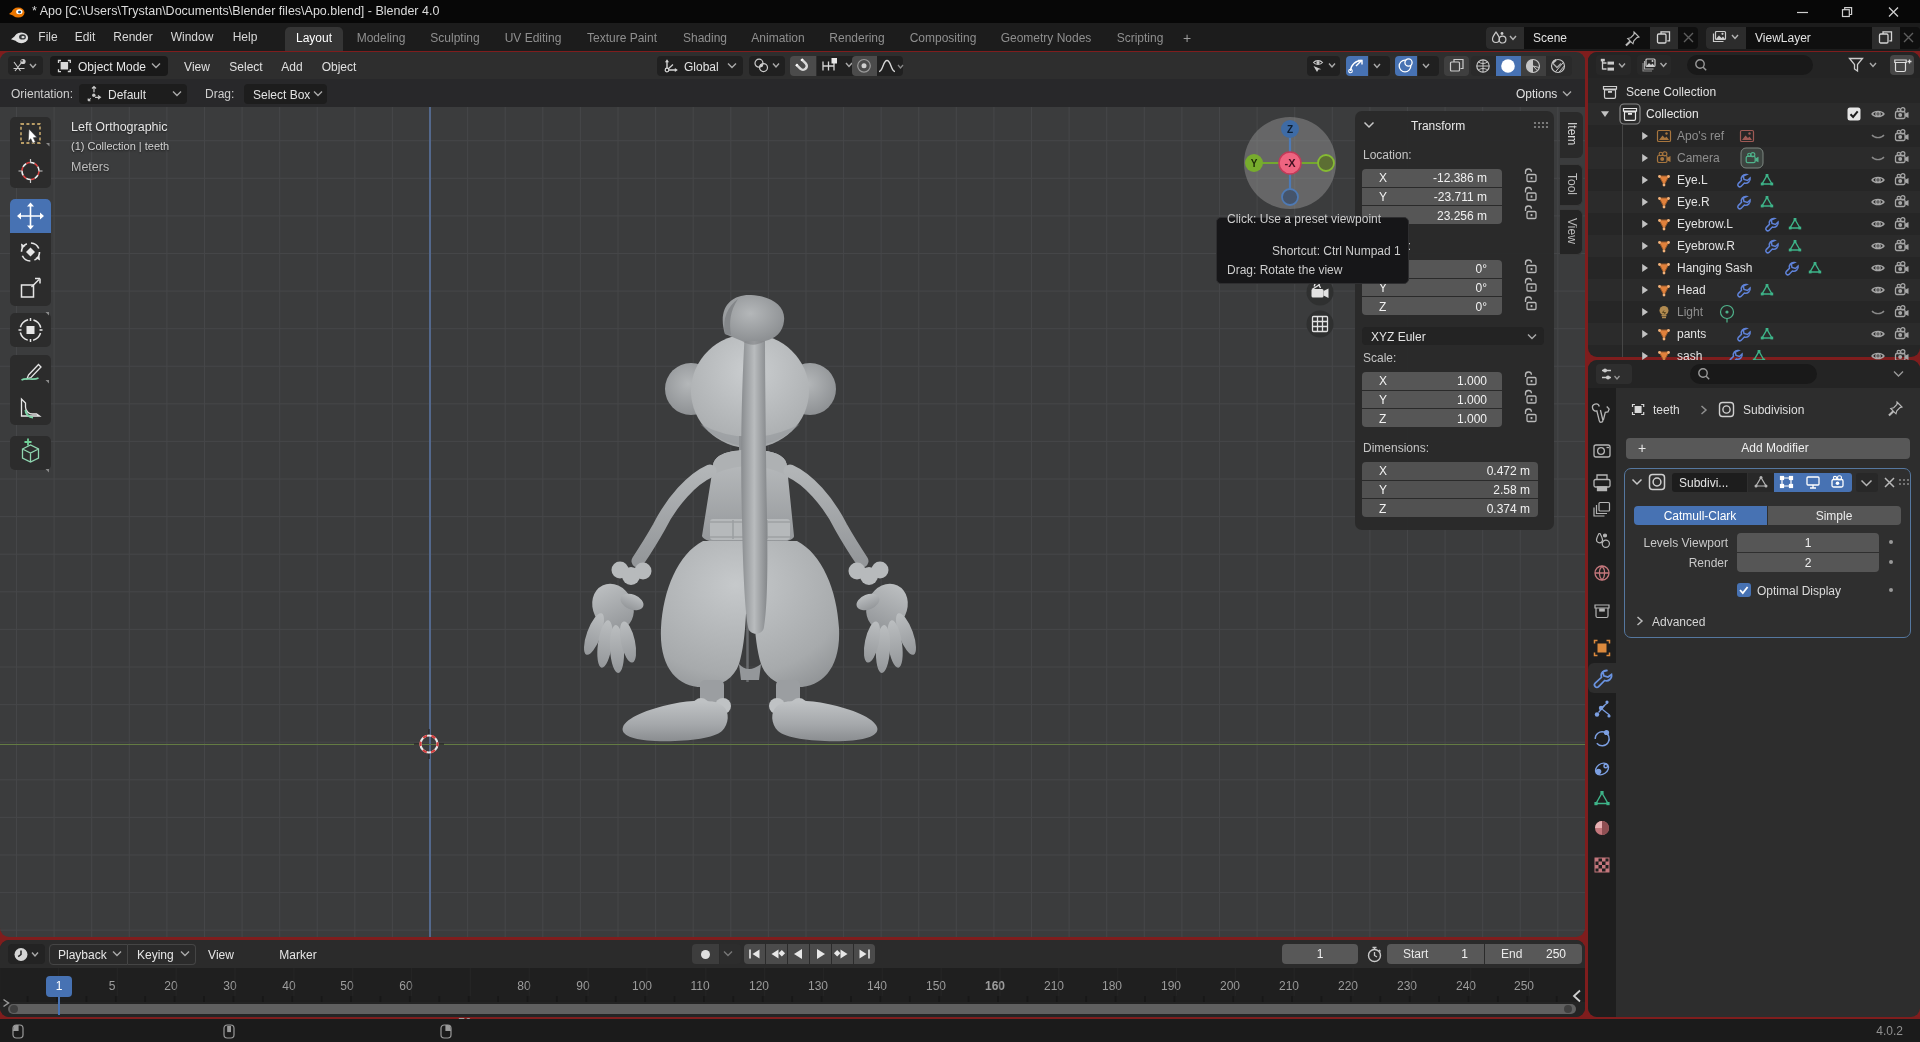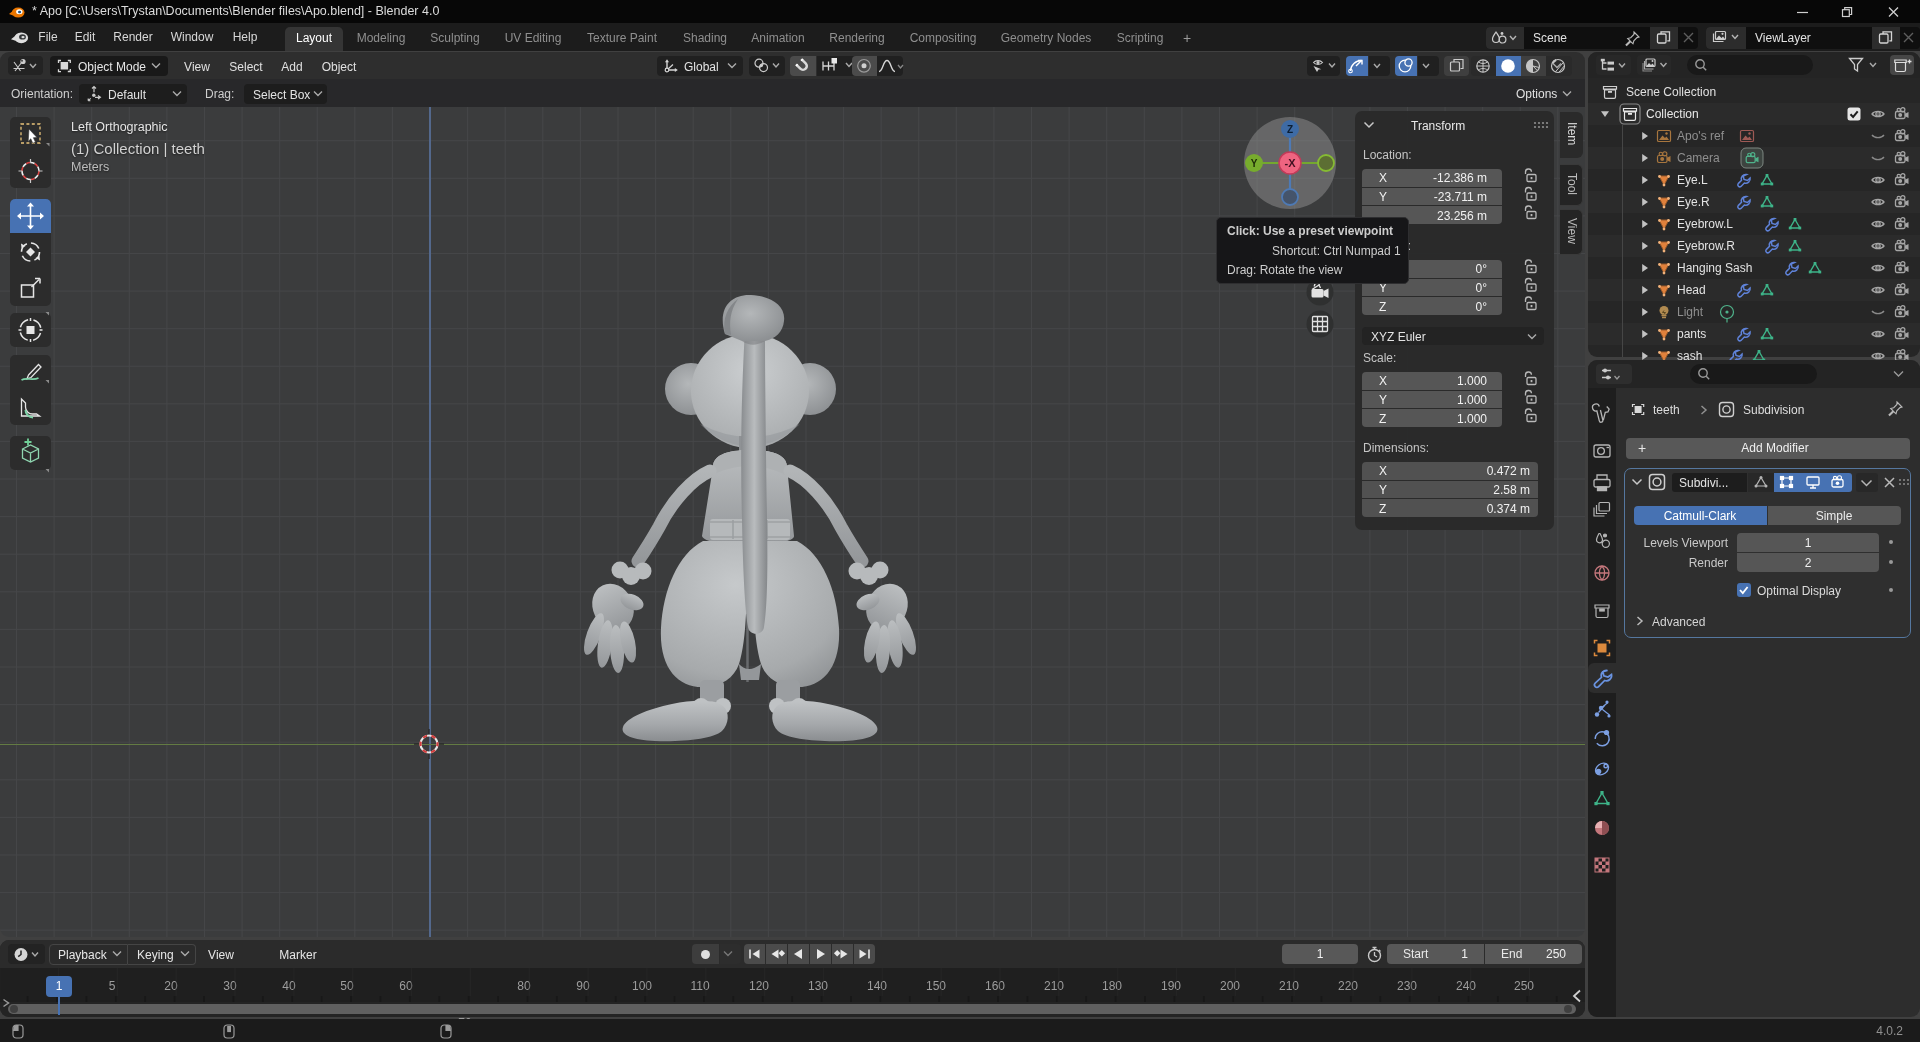--- a/index.html
+++ b/index.html
@@ -1,16 +1,16 @@
 <!DOCTYPE html>
 <html><head>
 <meta charset="utf-8">
 <style>
   html,body{margin:0;padding:0;background:#101010;}
-  #root{position:relative;width:1920px;height:1042px;overflow:hidden;background:#404040;
+  #root{position:relative;width:1920px;height:1042px;overflow:hidden;background:#7f1d1d;
     font-family:"Liberation Sans",sans-serif;font-size:12px;color:#d0d0d0;
     -webkit-font-smoothing:antialiased;}
   .abs{position:absolute;}
   .pill{position:absolute;background:#1d1d1d;border-radius:4px;}
   .txt{position:absolute;white-space:nowrap;}
   .ctr{transform:translateX(-50%);}
   svg{display:block;overflow:visible;}
 </style>
 </head>
 <body>
@@ -301,21 +301,21 @@
   </g>
 
   <g transform="translate(20.5,336)">
     <path d="M-8 -4 L0 -8 L8 -4 L8 5 L0 9 L-8 5 Z M-8 -4 L0 0 L8 -4 M0 0 V9" fill="none" stroke="#8fd6b0" stroke-width="1.3"></path>
     <path d="M-6 -11 h7 M-2.5 -14.5 v7" stroke="#6fcf97" stroke-width="1.8"></path>
     <path d="M15 16 l3.5 3.5 v-3.5 Z" fill="#8a8a8a"></path>
   </g>
 </svg>
 
 <div class="txt" style="left:71px;top:120px;color:#e6e6e6;font-size:12.5px;text-shadow:0 1px 2px rgba(0,0,0,.55);">Left Orthographic</div>
-<div class="txt" style="left:71px;top:140px;color:#d2d2d2;font-size:15px;text-shadow:0 1px 2px rgba(0,0,0,.55);">(1) Collection | teeth</div>
+<div class="txt" style="left:71px;top:140px;color:#d2d2d2;font-size:11px;text-shadow:0 1px 2px rgba(0,0,0,.55);">(1) Collection | teeth</div>
 <div class="txt" style="left:71px;top:160px;color:#bdbdbd;font-size:12.5px;text-shadow:0 1px 2px rgba(0,0,0,.55);">Meters</div>
 
 <svg class="abs" style="left:540px;top:250px" width="420" height="500" viewBox="540 250 420 500">
   <defs>
     <linearGradient id="gBody" x1="0" y1="0" x2="0" y2="1">
       <stop offset="0" stop-color="#bbbec0"></stop>
           <stop offset="1" stop-color="#94979a"></stop>
     </linearGradient>
     <radialGradient id="gHead" cx="0.5" cy="0.32" r="0.85">
       <stop offset="0" stop-color="#cbced0"></stop>
@@ -525,21 +525,21 @@
 </svg>
 
 <div class="abs" style="left:1560px;top:112px;width:23px;height:46px;background:#2a2a2a;border-radius:0 6px 6px 0;"></div>
 <div class="abs" style="left:1560px;top:164px;width:23px;height:42px;background:#242424;border:1px solid #3a3a3a;border-left:none;border-radius:0 6px 6px 0;box-sizing:border-box;"></div>
 <div class="abs" style="left:1560px;top:209px;width:23px;height:46px;background:#242424;border:1px solid #3a3a3a;border-left:none;border-radius:0 6px 6px 0;box-sizing:border-box;"></div>
 <div class="txt" style="left:1565px;top:122px;color:#dcdcdc;writing-mode:vertical-rl;">Item</div>
 <div class="txt" style="left:1565px;top:173px;color:#bdbdbd;writing-mode:vertical-rl;">Tool</div>
 <div class="txt" style="left:1565px;top:218px;color:#bdbdbd;writing-mode:vertical-rl;">View</div>
 
 <div class="abs" style="left:1216px;top:217px;width:193px;height:67px;background:#161618;border:1px solid #2e2e30;border-radius:5px;box-sizing:border-box;"></div>
-<div class="txt" style="left:1227px;top:224px;color:#cdcdcd;font-weight:bold;">Click: Use a preset viewpoint</div>
+<div class="txt" style="left:1227px;top:212px;color:#cdcdcd;">Click: Use a preset viewpoint</div>
 <div class="txt" style="left:1227px;top:244px;color:#cdcdcd;margin-left:45px;">Shortcut: Ctrl Numpad 1</div>
 <div class="txt" style="left:1227px;top:263px;color:#cdcdcd;">Drag: Rotate the view</div>
 
 <div class="abs" style="left:1588px;top:52px;width:332px;height:305px;background:#262626;border-radius:9px;overflow:hidden;">
   <div class="abs" style="left:0;top:0;width:332px;height:26px;background:#242424;"></div>
   <div class="abs" style="left:0;top:51px;width:332px;height:22px;background:#2b2b2b;"></div>
   <div class="abs" style="left:0;top:95px;width:332px;height:22px;background:#2b2b2b;"></div>
   <div class="abs" style="left:0;top:139px;width:332px;height:22px;background:#2b2b2b;"></div>
   <div class="abs" style="left:0;top:183px;width:332px;height:22px;background:#2b2b2b;"></div>
   <div class="abs" style="left:0;top:227px;width:332px;height:22px;background:#2b2b2b;"></div>
@@ -1051,21 +1051,21 @@
 <div class="txt ctr" style="left:406px;top:979px;color:#9d9d9d;">60</div>
 <div class="txt ctr" style="left:465px;top:1016px;color:#9d9d9d;">70</div>
 <div class="txt ctr" style="left:524px;top:979px;color:#9d9d9d;">80</div>
 <div class="txt ctr" style="left:583px;top:979px;color:#9d9d9d;">90</div>
 <div class="txt ctr" style="left:642px;top:979px;color:#9d9d9d;">100</div>
 <div class="txt ctr" style="left:700px;top:979px;color:#9d9d9d;">110</div>
 <div class="txt ctr" style="left:759px;top:979px;color:#9d9d9d;">120</div>
 <div class="txt ctr" style="left:818px;top:979px;color:#9d9d9d;">130</div>
 <div class="txt ctr" style="left:877px;top:979px;color:#9d9d9d;">140</div>
 <div class="txt ctr" style="left:936px;top:979px;color:#9d9d9d;">150</div>
-<div class="txt ctr" style="left:995px;top:979px;color:#9d9d9d;">160</div>
+<div class="txt ctr" style="left:995px;top:979px;color:#9d9d9d;font-weight:bold;">160</div>
 <div class="txt ctr" style="left:1054px;top:979px;color:#9d9d9d;">210</div>
 <div class="txt ctr" style="left:1112px;top:979px;color:#9d9d9d;">180</div>
 <div class="txt ctr" style="left:1171px;top:979px;color:#9d9d9d;">190</div>
 <div class="txt ctr" style="left:1230px;top:979px;color:#9d9d9d;text-align:right;">200</div>
 <div class="txt ctr" style="left:1289px;top:979px;color:#9d9d9d;">210</div>
 <div class="txt ctr" style="left:1348px;top:979px;color:#9d9d9d;">220</div>
 <div class="txt ctr" style="left:1407px;top:979px;color:#9d9d9d;">230</div>
 <div class="txt ctr" style="left:1466px;top:979px;color:#9d9d9d;">240</div>
 <div class="txt ctr" style="left:1524px;top:979px;color:#9d9d9d;">250</div>
 <div class="abs" style="left:0;top:996px;width:1583px;height:6px;background-image:linear-gradient(to right,#181818 2px,transparent 2px);background-size:29.42px 6px;background-position:56px 0;"></div>

